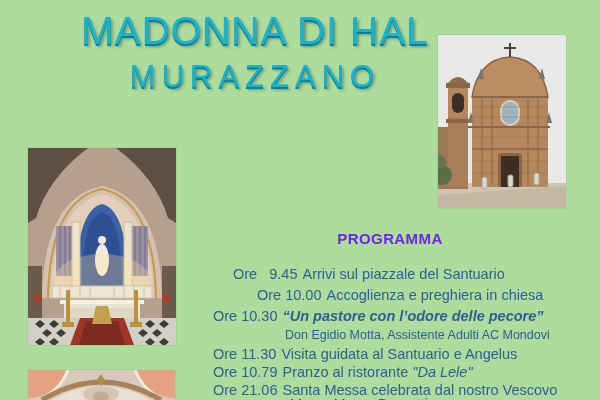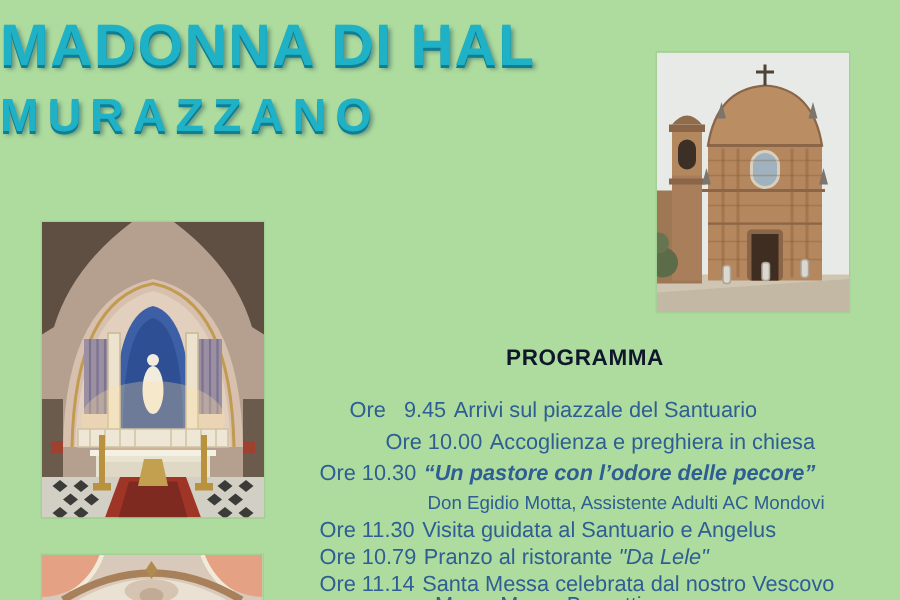--- a/index.html
+++ b/index.html
@@ -3,33 +3,34 @@
 <meta charset="utf-8">
 <style>
   html,body{margin:0;padding:0;}
   body{
     width:600px;height:400px;overflow:hidden;position:relative;
     background:#aedc9e;
     font-family:"Liberation Sans", sans-serif;
   }
   .title{
     position:absolute;top:8px;left:0;width:470px;z-index:3;
-    font-weight:bold;color:#1fb1c5;
+    text-align:center;font-weight:normal;color:#1fb1c5;
     text-shadow:0 2px 0 #0f7e93, 2px 3px 3px rgba(25,75,90,.5);
+    padding-left:20px;
   }
   .title .line1{font-size:39px;line-height:46px;letter-spacing:1px;}
   .title .line2{font-size:31px;line-height:46px;letter-spacing:6px;}
   .photo{position:absolute;z-index:1;overflow:hidden;box-shadow:0 0 0 1px rgba(0,0,0,0.05);}
   .photo svg{display:block;}
   #facade-photo{left:438px;top:35px;width:128px;height:173px;}
   #altar-photo{left:28px;top:148px;width:148px;height:197px;}
   #vault-photo{left:28px;top:370px;width:147px;height:60px;}
   .prog-heading{
     position:absolute;top:230px;left:200px;width:380px;z-index:2;
-    text-align:center;font-size:15px;font-weight:bold;color:#0f172a;letter-spacing:.4px;
+    text-align:center;font-size:15px;font-weight:bold;color:#6d28d9;letter-spacing:.4px;
   }
   .schedule{
     position:absolute;top:266px;left:213px;width:387px;z-index:2;
     color:#2e5e93;font-size:14.5px;
   }
   .row{position:absolute;left:0;white-space:nowrap;}
   .r1{top:0;margin-left:20px;}
   .r2{top:21px;margin-left:44px;}
   .r3{top:42px;}
   .r4{top:62px;left:72px;font-size:12.5px;}
@@ -209,18 +210,18 @@
   <div class="row r4">
     <span>Don Egidio Motta, Assistente Adulti AC Mondovi</span>
   </div>
   <div class="row r5">
     <span class="time">Ore 11.30</span><span class="txt">Visita guidata al Santuario e Angelus</span>
   </div>
   <div class="row r6">
     <span class="time">Ore 10.79</span><span class="txt">Pranzo al ristorante </span><span class="txt it">"Da Lele"</span>
   </div>
   <div class="row r7">
-    <span class="time">Ore 11.14</span><span class="txt b">Santa Messa</span><span class="txt"> celebrata dal nostro Vescovo</span>
+    <span class="time">Ore 21.06</span><span class="txt b">Santa Messa</span><span class="txt"> celebrata dal nostro Vescovo</span>
   </div>
   <div class="row r8">
     <span>Mons. Marco Brunetti</span>
   </div>
 </div>
 
 </body></html>

